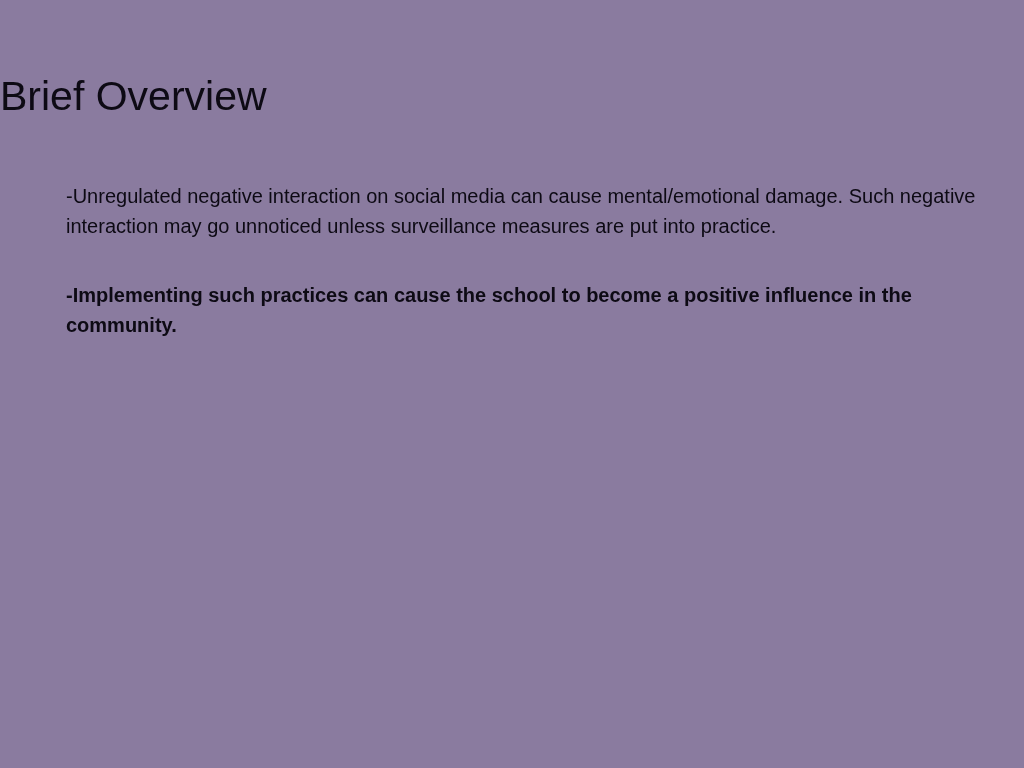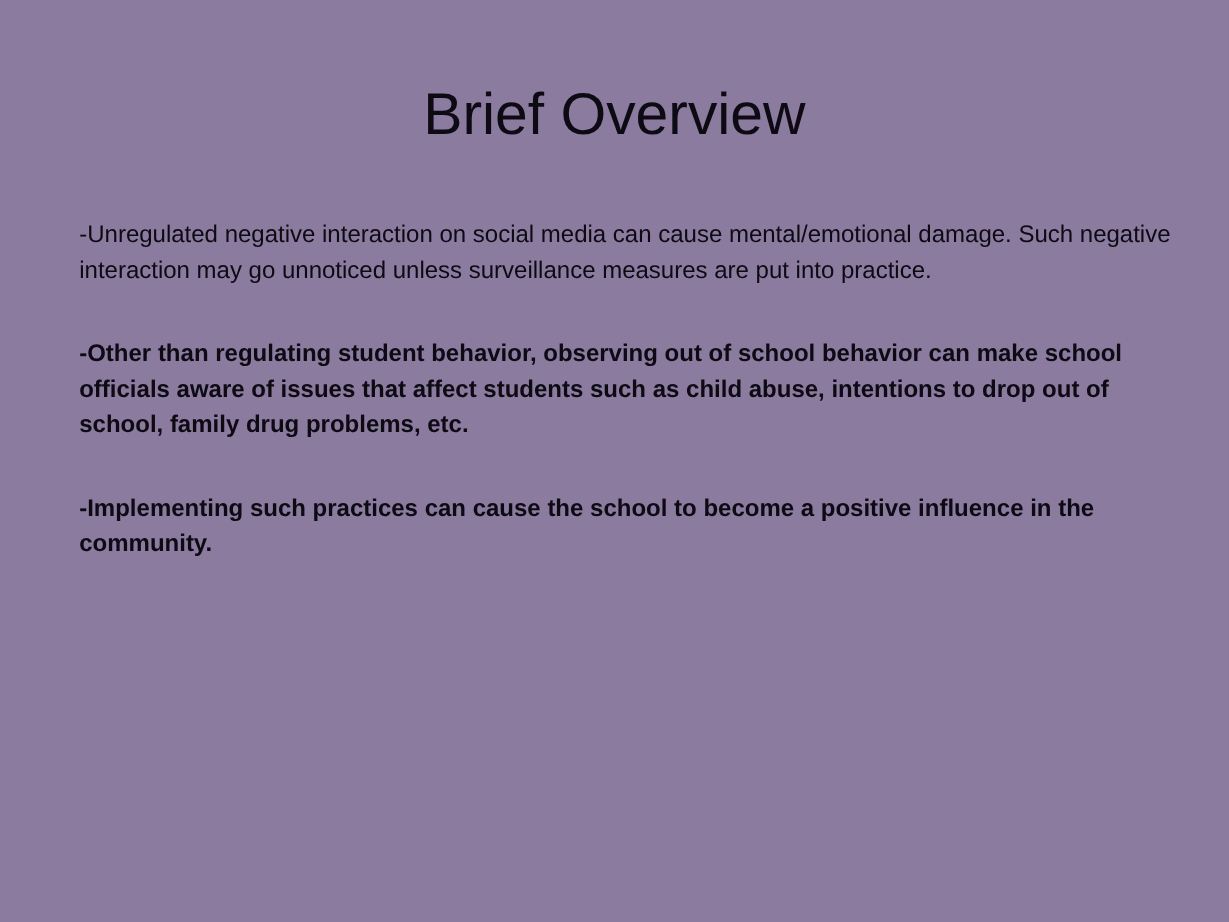--- a/index.html
+++ b/index.html
@@ -18,22 +18,22 @@
     .slide {
       position: absolute;
       left: 0; top: 0;
       width: 1024px; height: 768px;
     }
     .title {
       position: absolute;
       left: 0;
       top: 66px;
       width: 1024px;
-      text-align: center;
-      font-size: 49px;
+      text-align: left;
+      font-size: 41px;
       line-height: 60px;
       font-weight: normal;
       margin: 0;
       letter-spacing: 0px;
     }
     .bullet-row {
       position: absolute;
       left: 28px;
       top: 116px;
       font-size: 37px;
@@ -65,16 +65,15 @@
   </style>
 </head>
 <body>
 
 <div class="slide">
   <h1 class="title">Brief Overview</h1>
 
 
   <div class="items">
     <p class="item"><span>-</span><span>Unregulated negative interaction on social media can cause mental/emotional damage. Such negative interaction may go unnoticed unless surveillance measures are put into practice.</span></p>
-    <p class="item"><span>-</span><span>Other than regulating student behavior, observing out of school behavior can make school officials aware of issues that affect students such as child abuse, intentions to drop out of school, family drug problems, etc.</span></p>
     <p class="item"><span>-</span><span>Implementing such practices can cause the school to become a positive influence in the community.</span></p>
   </div>
 </div>
 
 </body></html>

